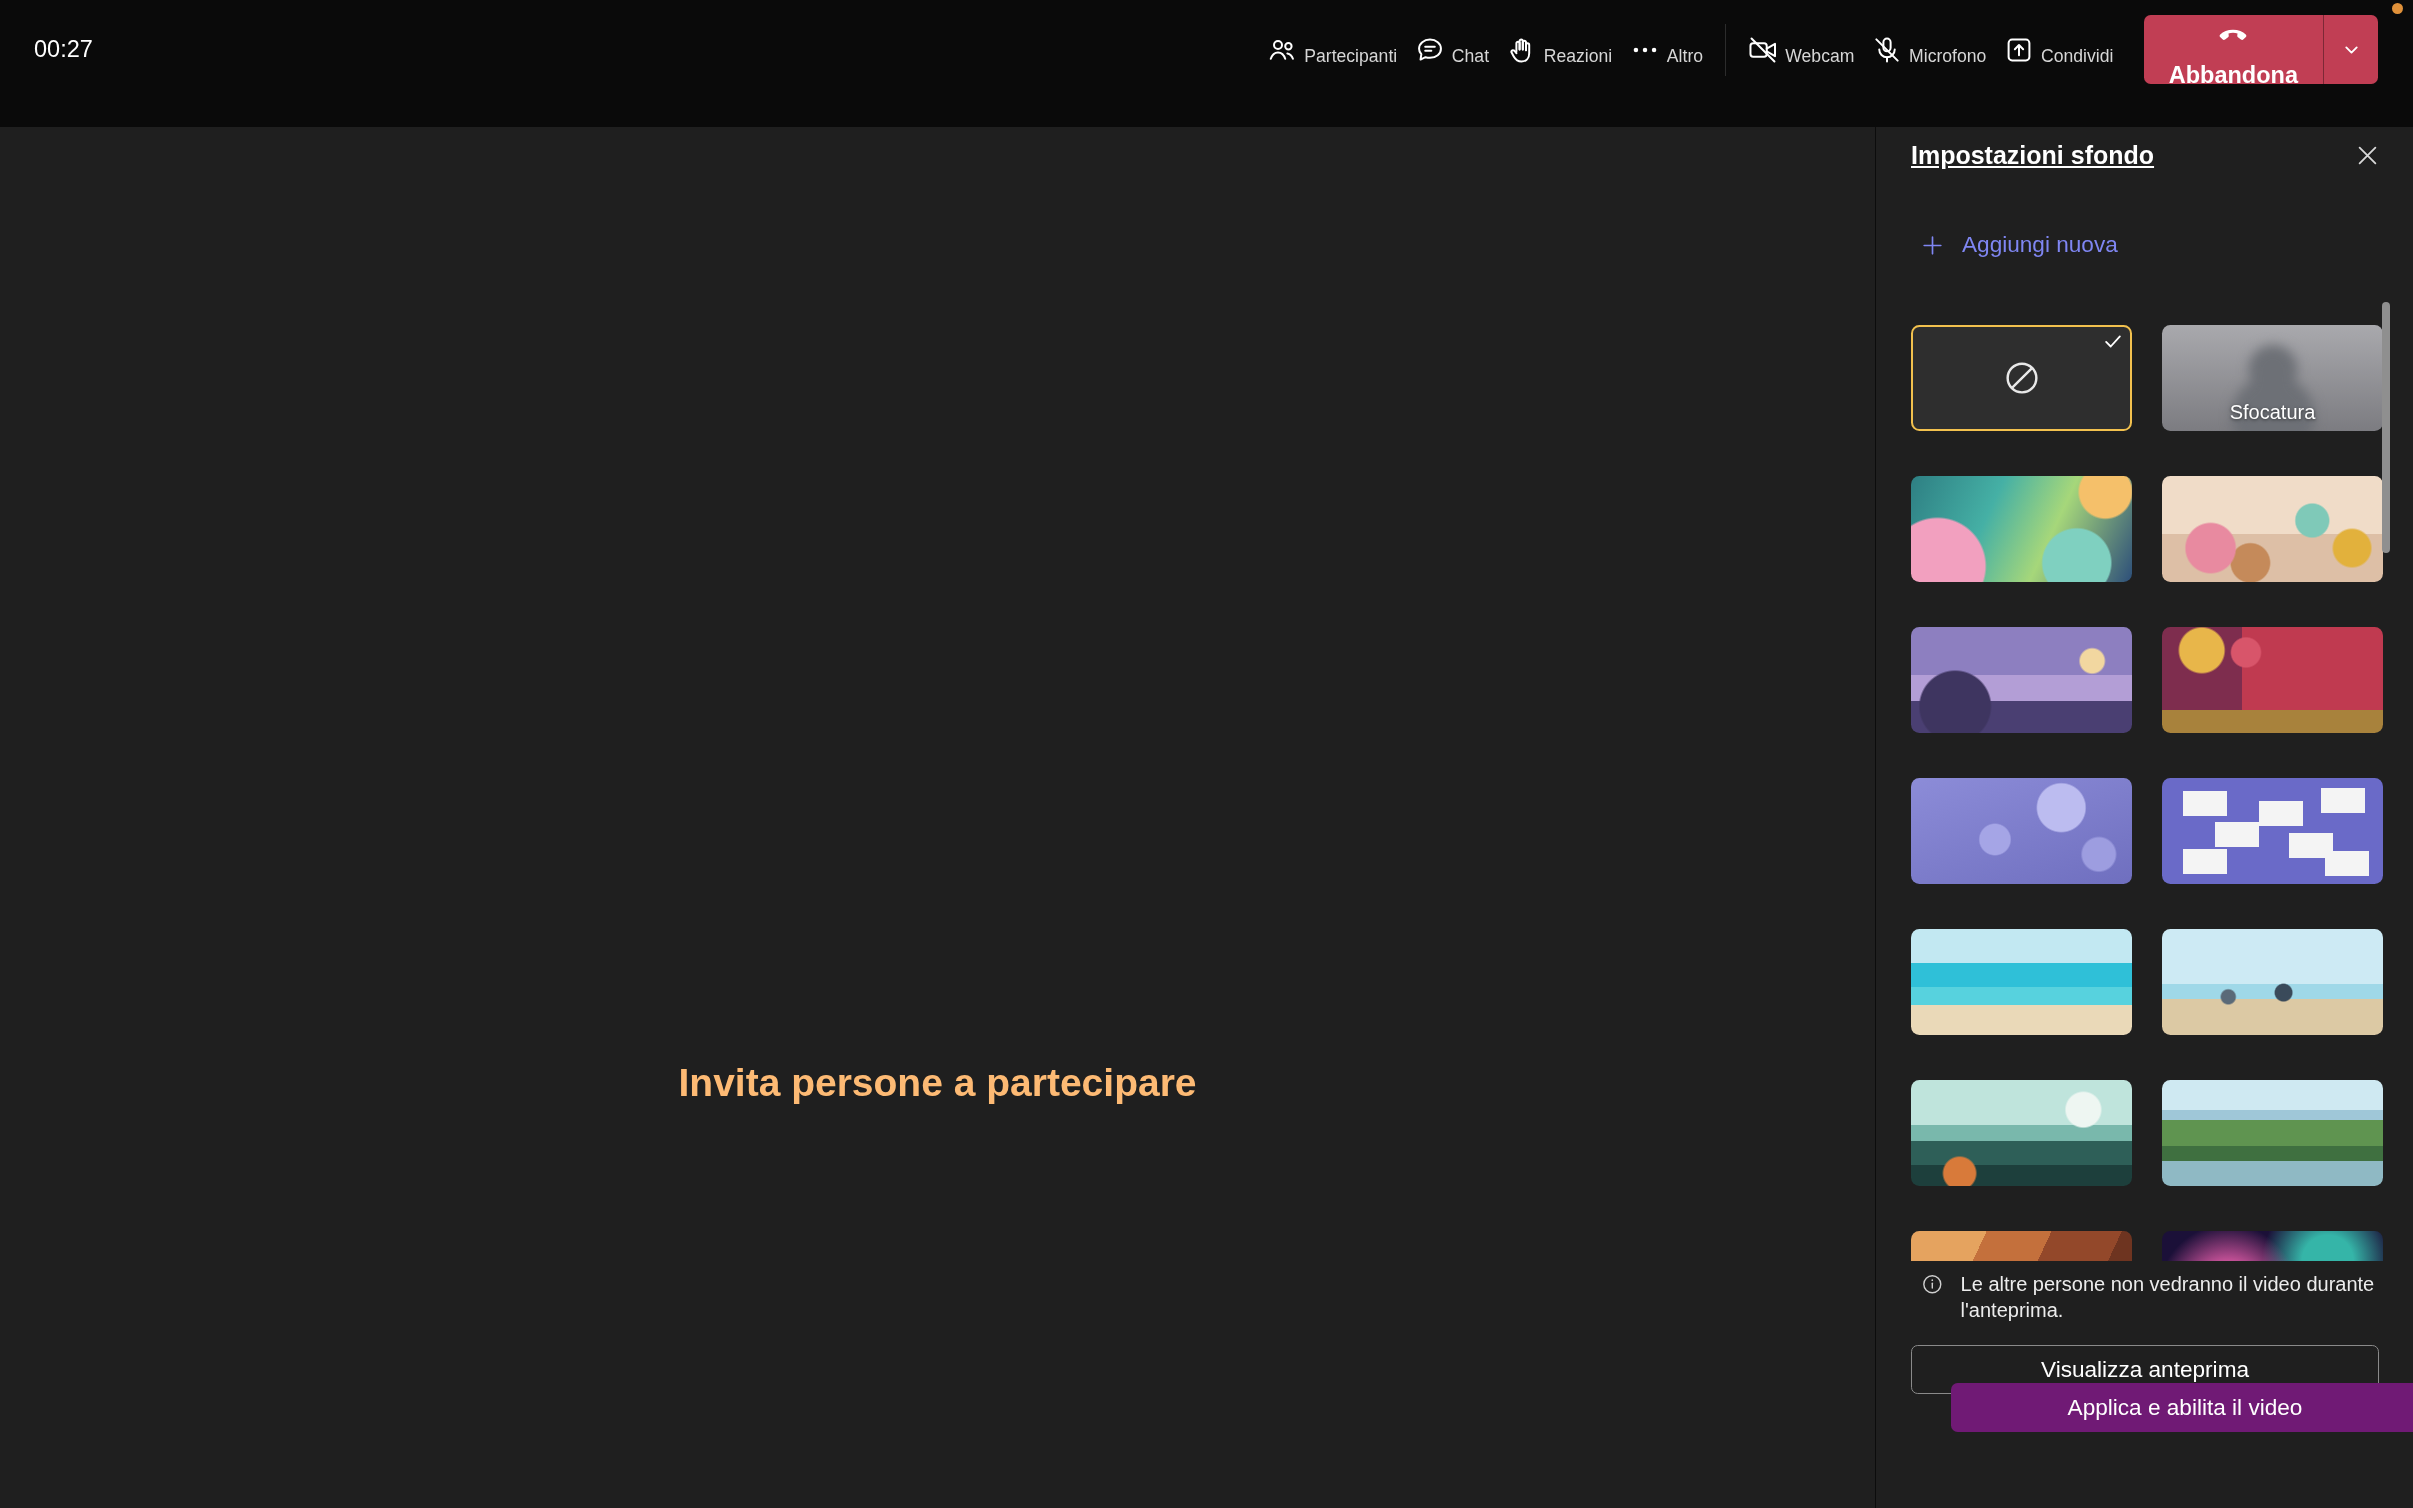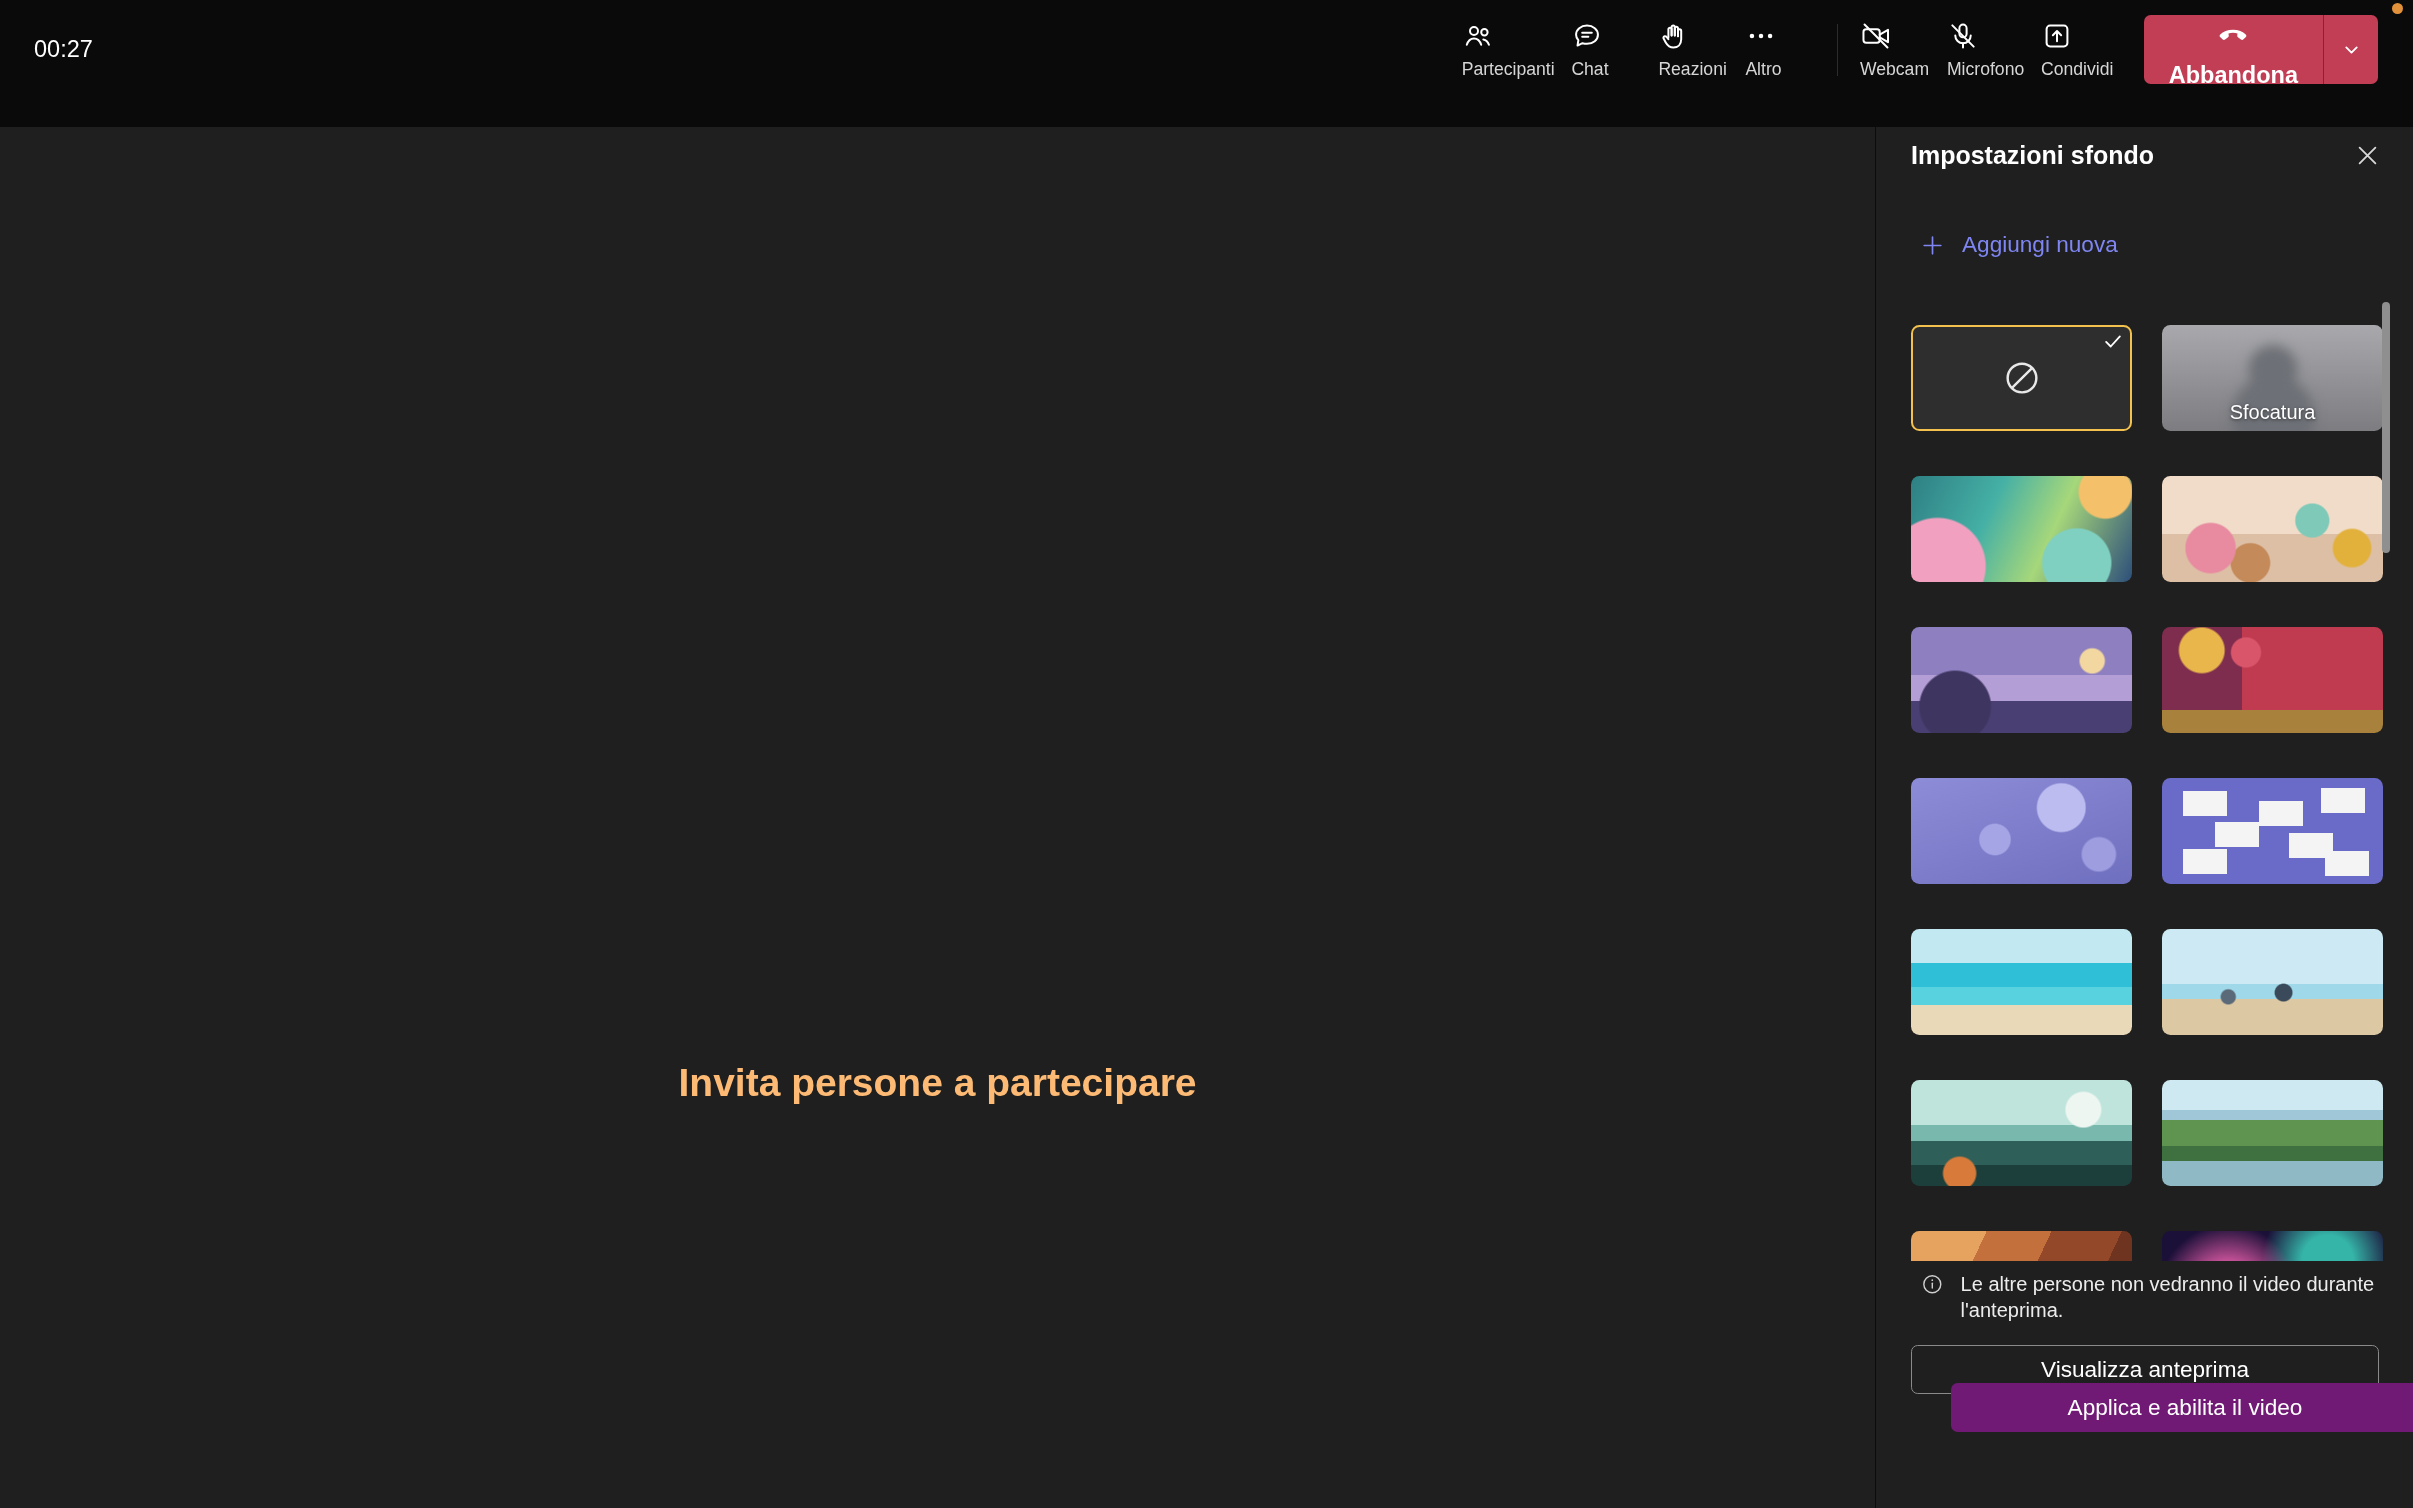--- a/index.html
+++ b/index.html
@@ -8,41 +8,41 @@
     position:relative; overflow:hidden;
     background:#1f1f1f;
     font-family:"Liberation Sans", sans-serif;
     color:#fff;
   }
 
   
   .topbar{position:absolute;top:0;left:0;width:2413px;height:127px;background:#0a0a0a;z-index:6;}
   .timer{position:absolute;left:34px;top:0;height:99px;display:flex;align-items:center;font-size:23.5px;color:#ffffff;}
   .tb-group{position:absolute;right:35px;top:0;height:99px;display:flex;align-items:center;}
-  .tb-item{min-width:87px;padding:0 8.4px;display:flex;flex-direction:column;align-items:flex-start;gap:5.9px;color:#d6d6d6;cursor:pointer;}
+  .tb-item{min-width:87px;padding:0 8.4px;display:flex;flex-direction:row;align-items:flex-end;gap:5.9px;color:#d6d6d6;cursor:pointer;}
   .tb-item .tb-label{font-size:17.6px;white-space:nowrap;}
   .tb-icon{height:35px;display:flex;align-items:center;justify-content:center;color:#ffffff;}
   .tb-icon svg{width:32px;height:32px;}
   .tb-divider{width:0.8px;height:52px;background:#2c2c2c;margin:0 13.4px;}
   .leave{display:flex;height:69px;margin-left:22px;border-radius:6.7px;overflow:hidden;}
   .leave-main{background:#c13e54;display:flex;align-items:center;gap:13.4px;padding:0 25px;font-weight:700;font-size:23.5px;color:#ffffff;cursor:pointer;flex-direction:column;}
   .leave-main svg{width:34px;height:34px;}
   .leave-chevron{background:#c13e54;border-left:0.8px solid rgba(0,0,0,.35);width:55px;display:flex;align-items:center;justify-content:center;cursor:pointer;}
   .leave-chevron svg{width:25px;height:25px;}
   .notif-dot{position:absolute;top:3.4px;right:10px;width:11px;height:11px;border-radius:50%;background:#e0913a;z-index:9;}
 
   
   .stage{position:absolute;left:0;top:99px;width:1875px;height:1410px;background:#1f1f1f;}
   .avatar{position:absolute;left:787px;top:554px;width:302px;height:302px;border-radius:50%;background:#f8e7d9;display:flex;align-items:center;justify-content:center;}
   .avatar span{font-size:102px;color:#8a5a2c;letter-spacing:1.7px;}
   .invite{position:absolute;top:962px;left:0;width:100%;text-align:center;font-size:39px;font-weight:700;color:#fdba74;}
 
   
   .panel{position:absolute;left:1875px;top:99px;width:538px;height:1410px;background:#1f1f1f;border-left:0.8px solid #0c0c0c;}
-  .panel-header{position:absolute;top:34px;left:35px;right:32px;height:44px;display:flex;align-items:center;justify-content:space-between;}
+  .panel-header{position:absolute;top:34px;left:35px;right:32px;height:44px;display:flex;align-items:center;justify-content:space-between;text-decoration:underline;}
   .panel-title{font-size:25px;font-weight:700;color:#ffffff;}
   .panel-close{color:#d8d8d8;cursor:pointer;display:flex;}
   .panel-close svg{width:27px;height:27px;}
   .add-new{position:absolute;top:126px;left:44px;height:40px;display:flex;align-items:center;gap:17px;color:#7f86f2;font-size:22.6px;cursor:pointer;}
   .add-new svg{width:25px;height:25px;}
 
   .tiles{position:absolute;top:206px;left:35px;width:473px;height:956px;overflow:hidden;
          display:grid;grid-template-columns:221px 221px;grid-auto-rows:126px;column-gap:30px;row-gap:25px;}
   .tile{position:relative;border-radius:8.4px;overflow:hidden;cursor:pointer;margin-top:20px;}
   .tile.selected{outline:2.5px solid #f2c14e;outline-offset:-2.5px;}

